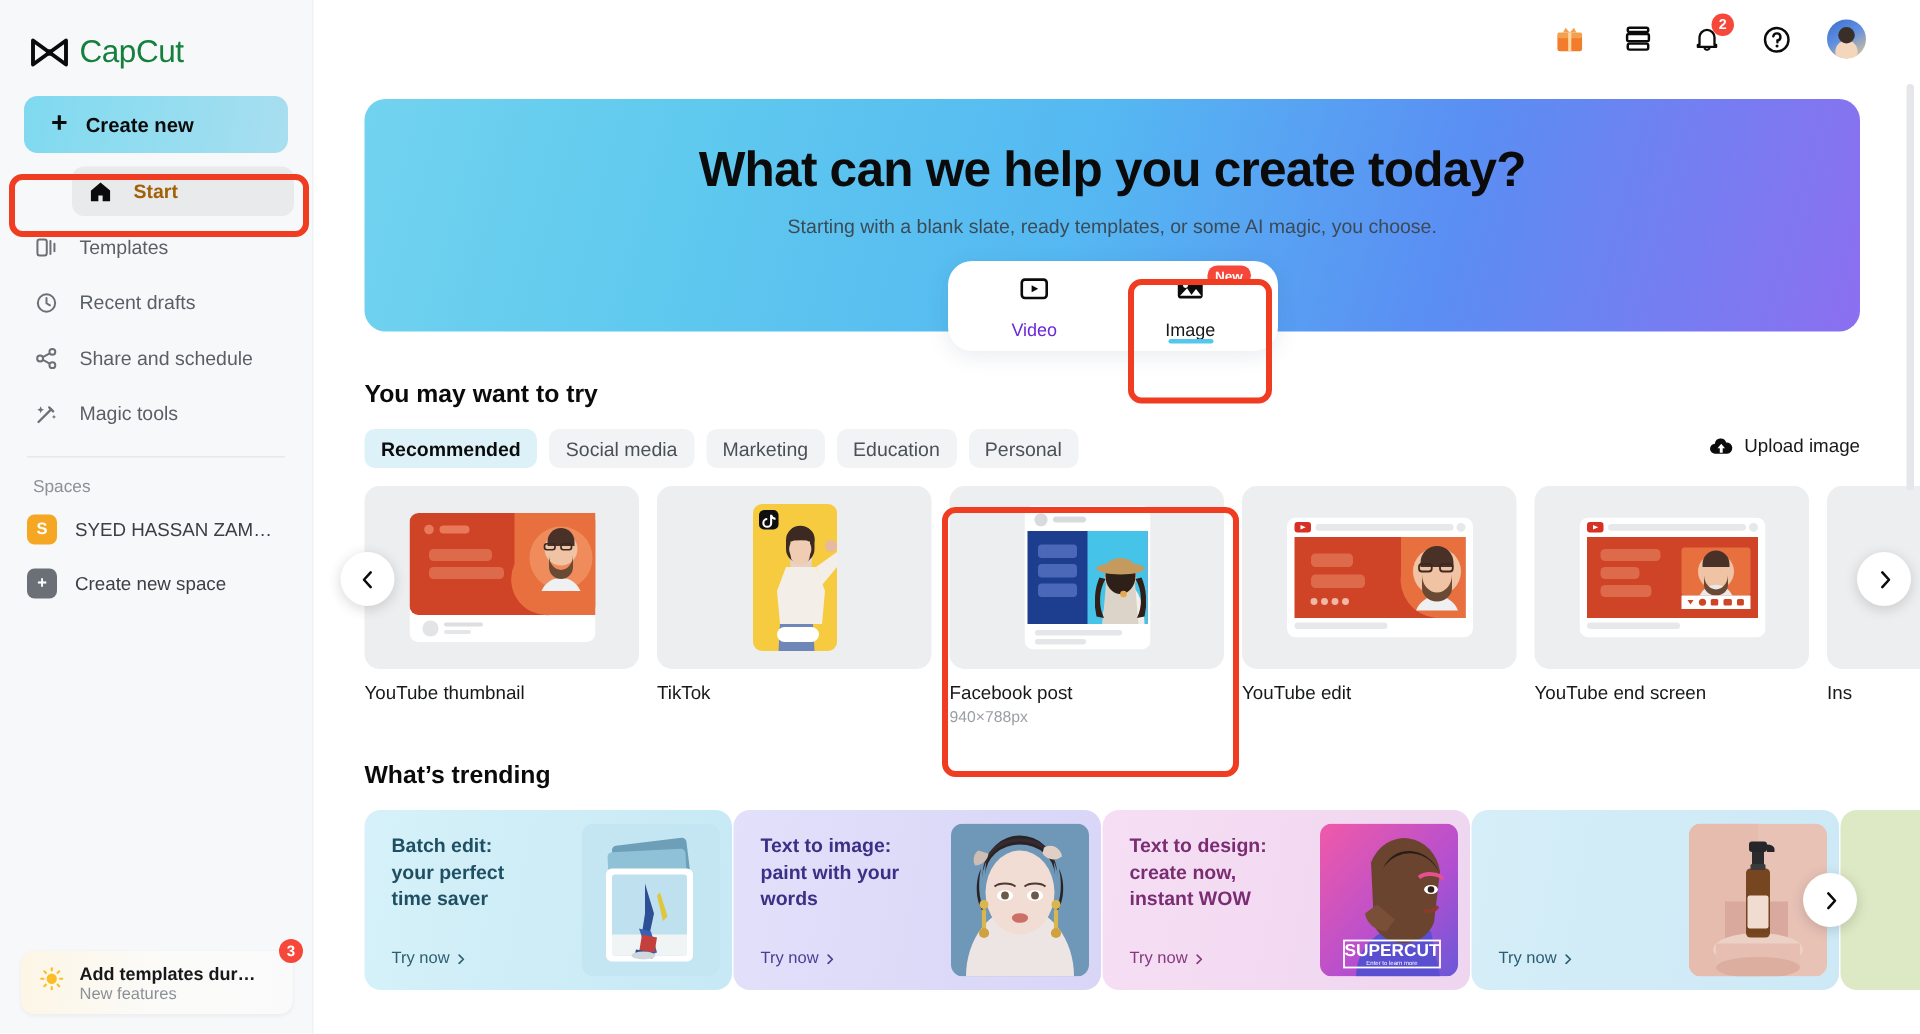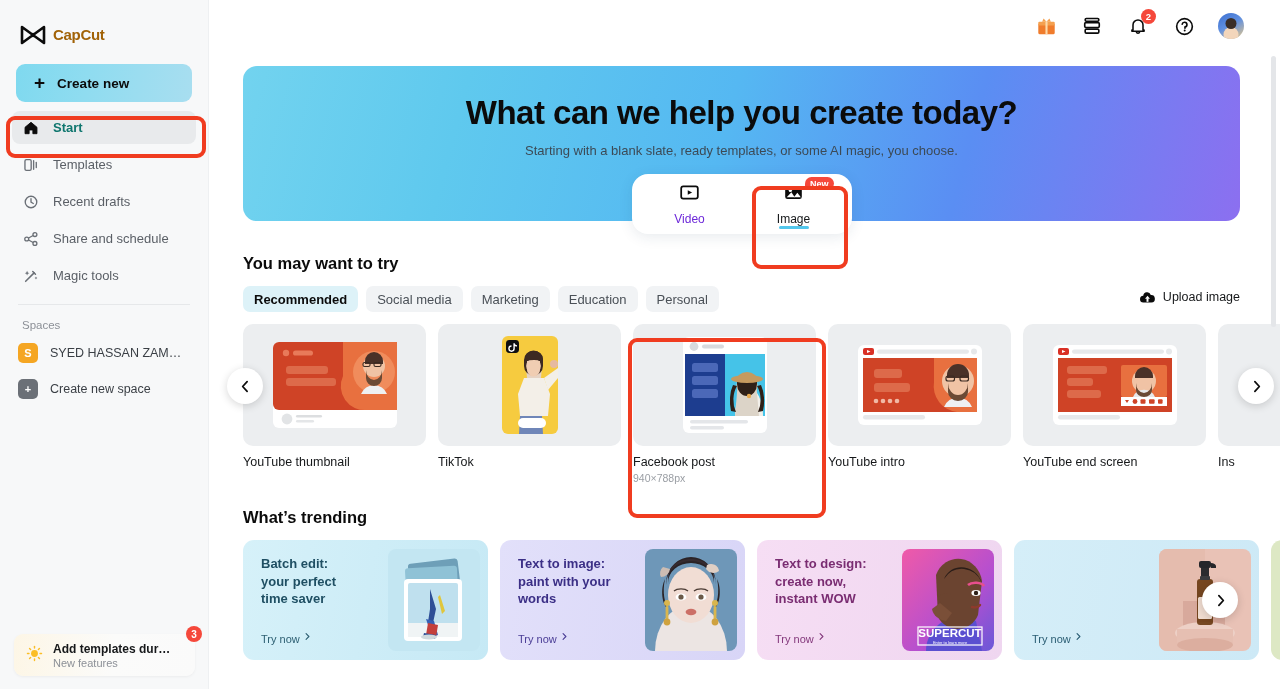--- a/index.html
+++ b/index.html
@@ -13,40 +13,40 @@
 
   
   .sidebar {
     width: 209px; height: 689px; flex: 0 0 209px;
     background: #f7f8f9;
     position: relative;
     border-right: 1px solid #eef0f2;
   }
   .logo-row { display: flex; align-items: center; gap: 7px; padding: 17px 0 0 20px; height: 52px; }
   .logo-mark { width: 26px; height: 22px; flex: 0 0 26px; }
-  .logo-text { font-size: 15px; font-weight: 700; color: #a16207; letter-spacing: -0.3px; }
+  .logo-text { font-size: 21px; font-weight: 400; color: #15803d; letter-spacing: -0.3px; }
 
   .create-new {
     margin: 12px 16px 0 16px;
     height: 38px; border-radius: 9px;
     background: linear-gradient(100deg,#7fd9ef 0%, #8fdcf0 40%, #a8def0 100%);
     display: flex; align-items: center; gap: 12px;
     padding-left: 18px; cursor: pointer;
   }
   .create-new .plus { font-size: 19px; font-weight: 700; color: #0b0b0b; line-height: 1; margin-top:-2px;}
   .create-new .lbl { font-size: 13.5px; font-weight: 700; color: #0b0b0b; }
 
   .nav { margin-top: 9px; padding: 0 12px; }
   .nav-item {
     display: flex; align-items: center; gap: 13px;
     height: 33px; padding-left: 10px; border-radius: 8px;
     cursor: pointer; color: #5a5f66; font-size: 13px; margin-bottom: 4px;
   }
   .nav-item .ico { width: 18px; height: 18px; display:flex; align-items:center; justify-content:center; flex:0 0 18px;}
-  .nav-item.active { background: #e8eaec; color: #0f766e; font-weight: 600; }
+  .nav-item.active { background: #e8eaec; color: #a16207; font-weight: 600; margin-left: 36px; }
   .nav-item.active .ico svg { fill: #0b0b0b; stroke: #0b0b0b; }
 
   .divider { height:1px; background:#e6e8ea; margin: 12px 18px 0 18px; }
 
   .spaces-label { font-size: 11.5px; color: #8c9097; padding: 14px 0 6px 22px; }
   .space-item { display:flex; align-items:center; gap:12px; height:32px; padding-left:18px; cursor:pointer; margin-bottom:4px;}
   .space-badge { width:20px;height:20px;border-radius:5px;display:flex;align-items:center;justify-content:center;
     font-size:11px;font-weight:700;color:#fff; flex:0 0 20px;}
   .space-name { font-size:12.5px;color:#3a3f45; white-space:nowrap; overflow:hidden; }
 
@@ -123,26 +123,26 @@
   .card-dim { font-size:10.5px; color:#9a9ea4; margin-top:3px; }
 
   .arrow { position:absolute; width:36px;height:36px;border-radius:50%;background:#fff;
     box-shadow:0 2px 9px rgba(0,0,0,.16); display:flex;align-items:center;justify-content:center;
     top:44px; cursor:pointer; z-index:5;}
   .arrow.left { left:-16px; }
   .arrow.right { right:6px; }
 
   
   .trend-head { margin: 22px 0 0 34px; }
-  .trend-row { display:flex; gap:12px; margin: 13px 0 0 34px; position:relative; }
+  .trend-row { display:flex; gap:1px; margin: 13px 0 0 34px; position:relative; }
   .trend-card { width:245px; flex:0 0 245px; height:120px; border-radius:11px; position:relative;
     overflow:hidden; display:flex; cursor:pointer; }
   .trend-left { padding:15px 0 0 18px; display:flex;flex-direction:column; height:100%; width:132px;}
   .trend-title { font-size:13px; font-weight:700; line-height:17.5px; }
-  .trend-cta { margin-top:auto; margin-bottom:15px; font-size:11px; display:flex; align-items:flex-start; gap:4px;}
+  .trend-cta { margin-top:auto; margin-bottom:15px; font-size:11px; display:flex; align-items:center; gap:4px;}
   .trend-img { position:absolute; right:8px; top:9px; width:92px; height:102px; border-radius:8px; overflow:hidden; }
   .trend-arrow { position:absolute; right:-16px; top:42px; width:36px;height:36px;border-radius:50%;background:#fff;
     box-shadow:0 2px 9px rgba(0,0,0,.16); display:flex;align-items:center;justify-content:center;cursor:pointer;z-index:6;}
 
   
   .scrollbar { position:absolute; right:4px; top:56px; width:5px; height:271px; background:#e4e6e9; border-radius:3px; cursor:pointer;}
 
   
   .anno { position:absolute; border:4px solid #f03c20; border-radius:9px; pointer-events:none; z-index:40; }
 </style>
@@ -455,21 +455,21 @@
               <rect x="16" y="38" width="36" height="9" rx="3" fill="#dd6a4a"></rect>
               <g fill="#f1b9a5">
                   <circle cx="18" cy="56" r="2.3"></circle>
                   <circle cx="25" cy="56" r="2.3"></circle>
                   <circle cx="32" cy="56" r="2.3"></circle>
                   <circle cx="39" cy="56" r="2.3"></circle>
                 </g>
               <rect x="5" y="70" width="62" height="4.4" rx="2.2" fill="#e6e8ea"></rect>
             </svg>
           </div>
-          <div class="card-name">YouTube intro</div>
+          <div class="card-name">YouTube edit</div>
         </div>
 
         <div class="card">
           <div class="thumb">
             <svg viewBox="0 0 124 80" width="124" height="80">
               <rect x="0" y="0" width="124" height="80" rx="6" fill="#ffffff"></rect>
               <rect x="5" y="3" width="11" height="7" rx="2" fill="#d93025"></rect>
               <path d="M9 5 L12.5 6.5 L9 8 Z" fill="#fff"></path>
               <rect x="19" y="4.4" width="92" height="4.4" rx="2.2" fill="#e6e8ea"></rect>
               <circle cx="116" cy="6.6" r="3" fill="#e6e8ea"></circle>

